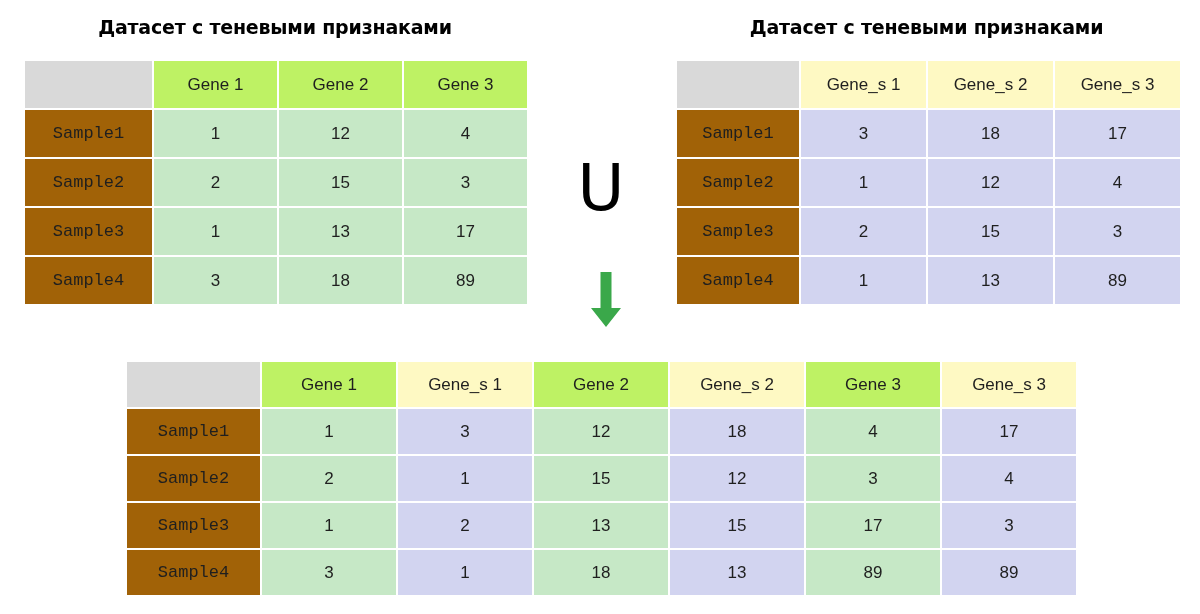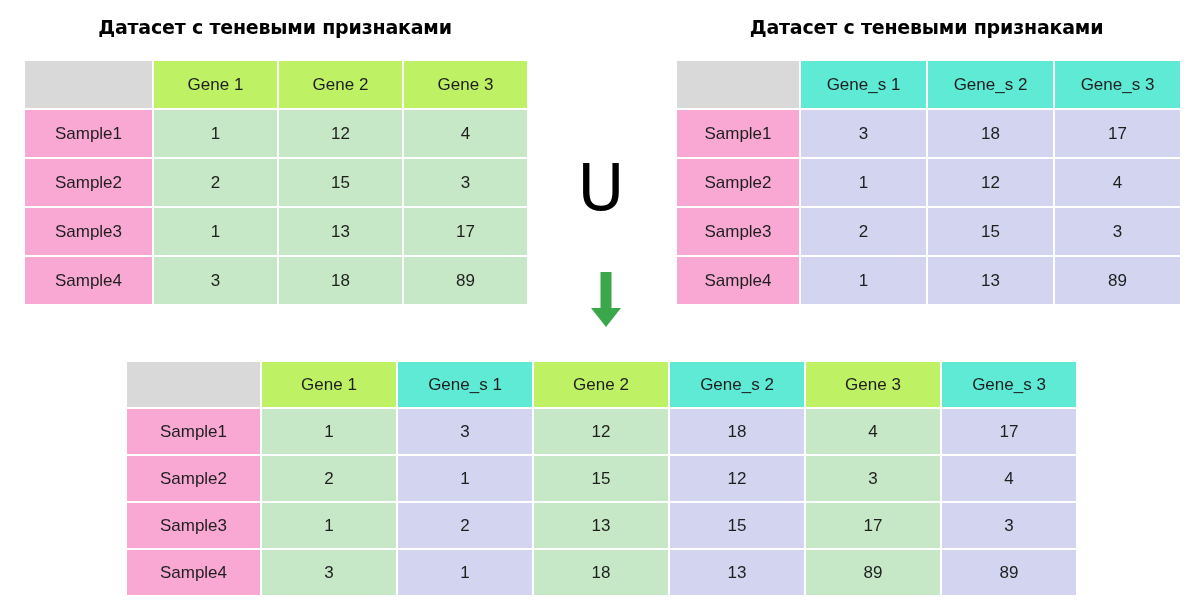--- a/index.html
+++ b/index.html
@@ -49,22 +49,22 @@
     text-align: center;
     vertical-align: middle;
     font-size: 17px;
     font-weight: 400;
     color: #1f1f1f;
     white-space: nowrap;
     overflow: hidden;
   }
   .c-corner { background: #d9d9d9; }
   .c-head-g { background: #bef264; }
-  .c-head-p { background: #5eead4; }
-  .c-row    { background: #f9a8d4; }
+  .c-head-p { background: #fef9c3; }
+  .c-row    { background: #a16207; font-family: Liberation Mono, monospace; }
   .c-g      { background: #c6e8c6; }
   .c-p      { background: #d2d4f0; }
 
   
   #table-original {
     left: 23px;
     top:  59px;
   }
   #table-original td { height: 47px; }
   #table-original .col-name { width: 127px; }

